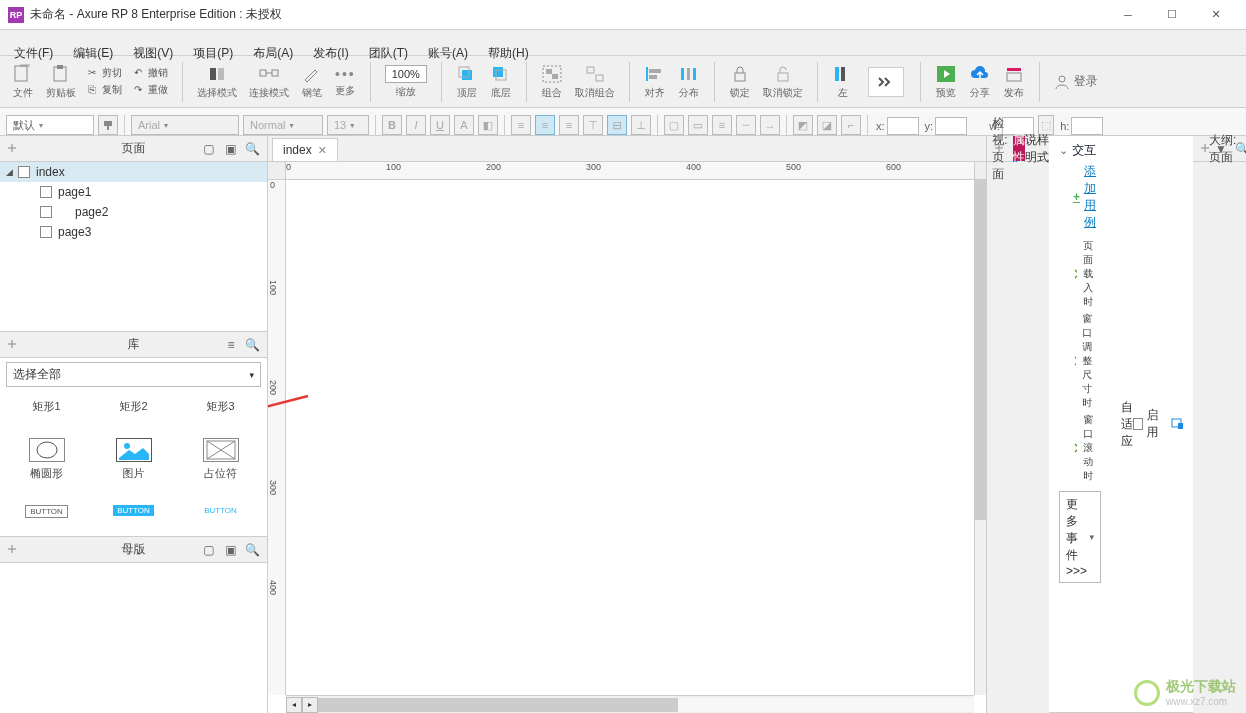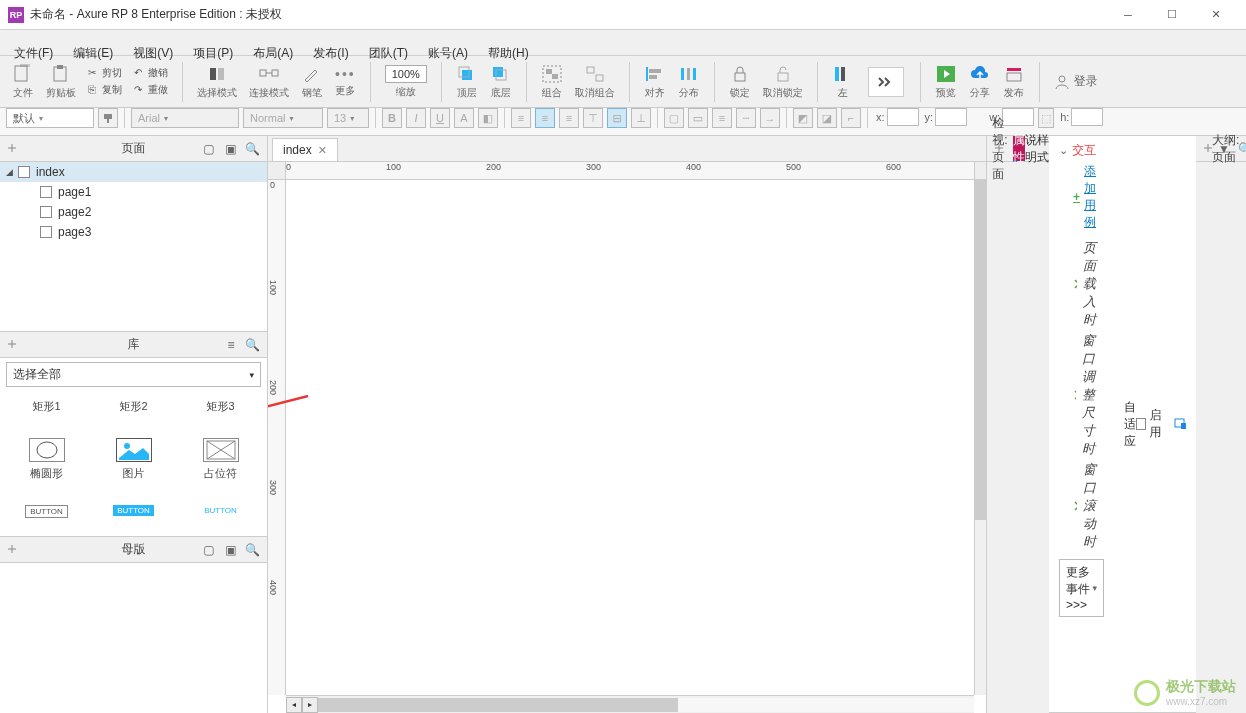--- a/index.html
+++ b/index.html
@@ -20,21 +20,21 @@
 .rgroup { display: flex; flex-direction: column; align-items: center; justify-content: center; margin: 0 6px; }
 .rgroup .label { font-size: 10px; color: #666; margin-top: 2px; }
 .rmini { display: flex; flex-direction: column; gap: 1px; margin: 0 2px; }
 .rmini .mb { display: flex; align-items: center; font-size: 10px; color: #555; padding: 1px 4px; cursor: pointer; }
 .rmini .mb svg, .rmini .mb .ic { width: 12px; height: 12px; margin-right: 2px; }
 .sep { width: 1px; height: 40px; background: #ccc; margin: 0 8px; }
 .zoom-box { border: 1px solid #aaa; background: #fff; padding: 2px 6px; font-size: 11px; display: flex; align-items: center; }
 .more-btn { width: 36px; height: 30px; background: #fff; border: 1px solid #ccc; display: flex; align-items: center; justify-content: center; margin: 0 8px; }
 
 
-.formatbar { height: 28px; background: #f7f7f7; border-bottom: 1px solid #ccc; display: flex; align-items: flex-start; padding: 0 6px; gap: 4px; }
+.formatbar { height: 28px; background: #f7f7f7; border-bottom: 1px solid #ccc; display: flex; align-items: flex-end; padding: 0 6px; gap: 4px; }
 .fsel { border: 1px solid #bbb; background: #fff; padding: 2px 6px; font-size: 11px; color: #666; display: flex; align-items: center; height: 20px; position: relative; }
 .fsel.disabled { background: #f0f0f0; color: #aaa; }
 .fsel .drop { margin-left: 4px; font-size: 8px; color: #888; }
 .fsep { width: 1px; height: 20px; background: #ccc; margin: 0 2px; }
 .coord { font-size: 11px; color: #666; display: flex; align-items: center; margin-left: 2px; }
 .coord input { width: 32px; border: 1px solid #bbb; height: 18px; font-size: 10px; padding: 0 2px; margin-left: 2px; }
 .ficon { width: 20px; height: 20px; border: 1px solid #bbb; background: #f0f0f0; display: flex; align-items: center; justify-content: center; font-size: 11px; color: #aaa; }
 .ficon.active { background: #cfe8f6; border-color: #7eb4d4; }
 
 
@@ -83,26 +83,26 @@
 .hscroll .track { flex: 1; height: 14px; background: #f7f7f7; position: relative; }
 .hscroll .thumb { position: absolute; left: 0; width: 360px; height: 14px; background: #ccc; }
 .vscroll { position: absolute; top: 18px; right: 0; bottom: 18px; width: 12px; background: #f0f0f0; border-left: 1px solid #ccc; }
 .vscroll .thumbv { width: 12px; height: 340px; background: #ccc; }
 
 
 .rtabs { display: flex; height: 26px; }
 .rtab { flex: 1; display: flex; align-items: center; justify-content: center; font-size: 12px; border-bottom: 1px solid #ccc; cursor: pointer; background: #f0f0f0; }
 .rtab.active { background: #be185d; color: #fff; border-bottom: 1px solid #0d99e3; }
 .rsection { padding: 6px 10px; border-bottom: 1px solid #ccc; background: #fff; }
-.rsection .sechead { font-size: 12px; color: #ef4444; display: flex; align-items: center; margin-bottom: 4px; }
+.rsection .sechead { font-size: 12px; color: #0f172a; display: flex; align-items: center; margin-bottom: 4px; }
 .rsection .sechead::before { content: "⌄"; font-size: 11px; margin-right: 4px; transform: rotate(0); display: inline-block; color: #666; }
 .addcase { color: #0a7dc2; margin: 4px 0 8px 14px; display: flex; align-items: center; font-size: 12px; cursor: pointer; }
 .addcase .plus { color: #4caf50; font-weight: bold; margin-right: 4px; }
 .addcase span { text-decoration: underline; }
-.eventitem { display: flex; align-items: center; margin: 3px 0 3px 14px; font-size: 13px; color: #444; font-style: italic; }
+.eventitem { display: flex; align-items: center; margin: 3px 0 3px 14px; font-size: 10px; color: #444; }
 .eventitem .eic { width: 12px; height: 12px; margin-right: 6px; color: #5aa02c; }
 .moreevents { border: 1px solid #bbb; padding: 4px 6px; margin: 8px 0; background: #fff; font-size: 12px; display: flex; align-items: center; }
 .moreevents .drop { margin-left: auto; font-size: 9px; color: #666; }
 .adaptive { display: flex; align-items: center; padding: 8px 10px; font-size: 12px; border-bottom: 1px solid #ccc; background: #fff; }
 .adaptive .chk { width: 12px; height: 12px; border: 1px solid #888; margin-right: 4px; }
 .outline { flex: 1; background: #fff; }
 .outline-item { display: flex; align-items: center; padding: 6px 10px; font-size: 12px; }
 .outline-item .pageic { width: 12px; height: 12px; border: 1px solid #888; margin-right: 6px; }
 
 .watermark { position: absolute; bottom: 6px; right: 10px; font-size: 14px; color: #ccc; display: flex; align-items: center; opacity: 0.7; }
@@ -399,21 +399,21 @@
     <div class="pagetree">
       <div class="treeitem selected">
         <span class="arrow">◢</span>
           <span class="pageic"></span>
           <span>index</span>
       </div>
       <div class="treeitem" style="padding-left:40px;">
           <span class="pageic"></span>
           <span>page1</span>
         </div>
-      <div class="treeitem" style="padding-left:40px;">
+      <div class="treeitem" style="padding-left:40px;gap:17px;">
           <span class="pageic"></span>
           <span>page2</span>
         </div>
       <div class="treeitem" style="padding-left:40px;">
           <span class="pageic"></span>
           <span>page3</span>
         </div>
     </div>
 
     <div class="panelhead">

